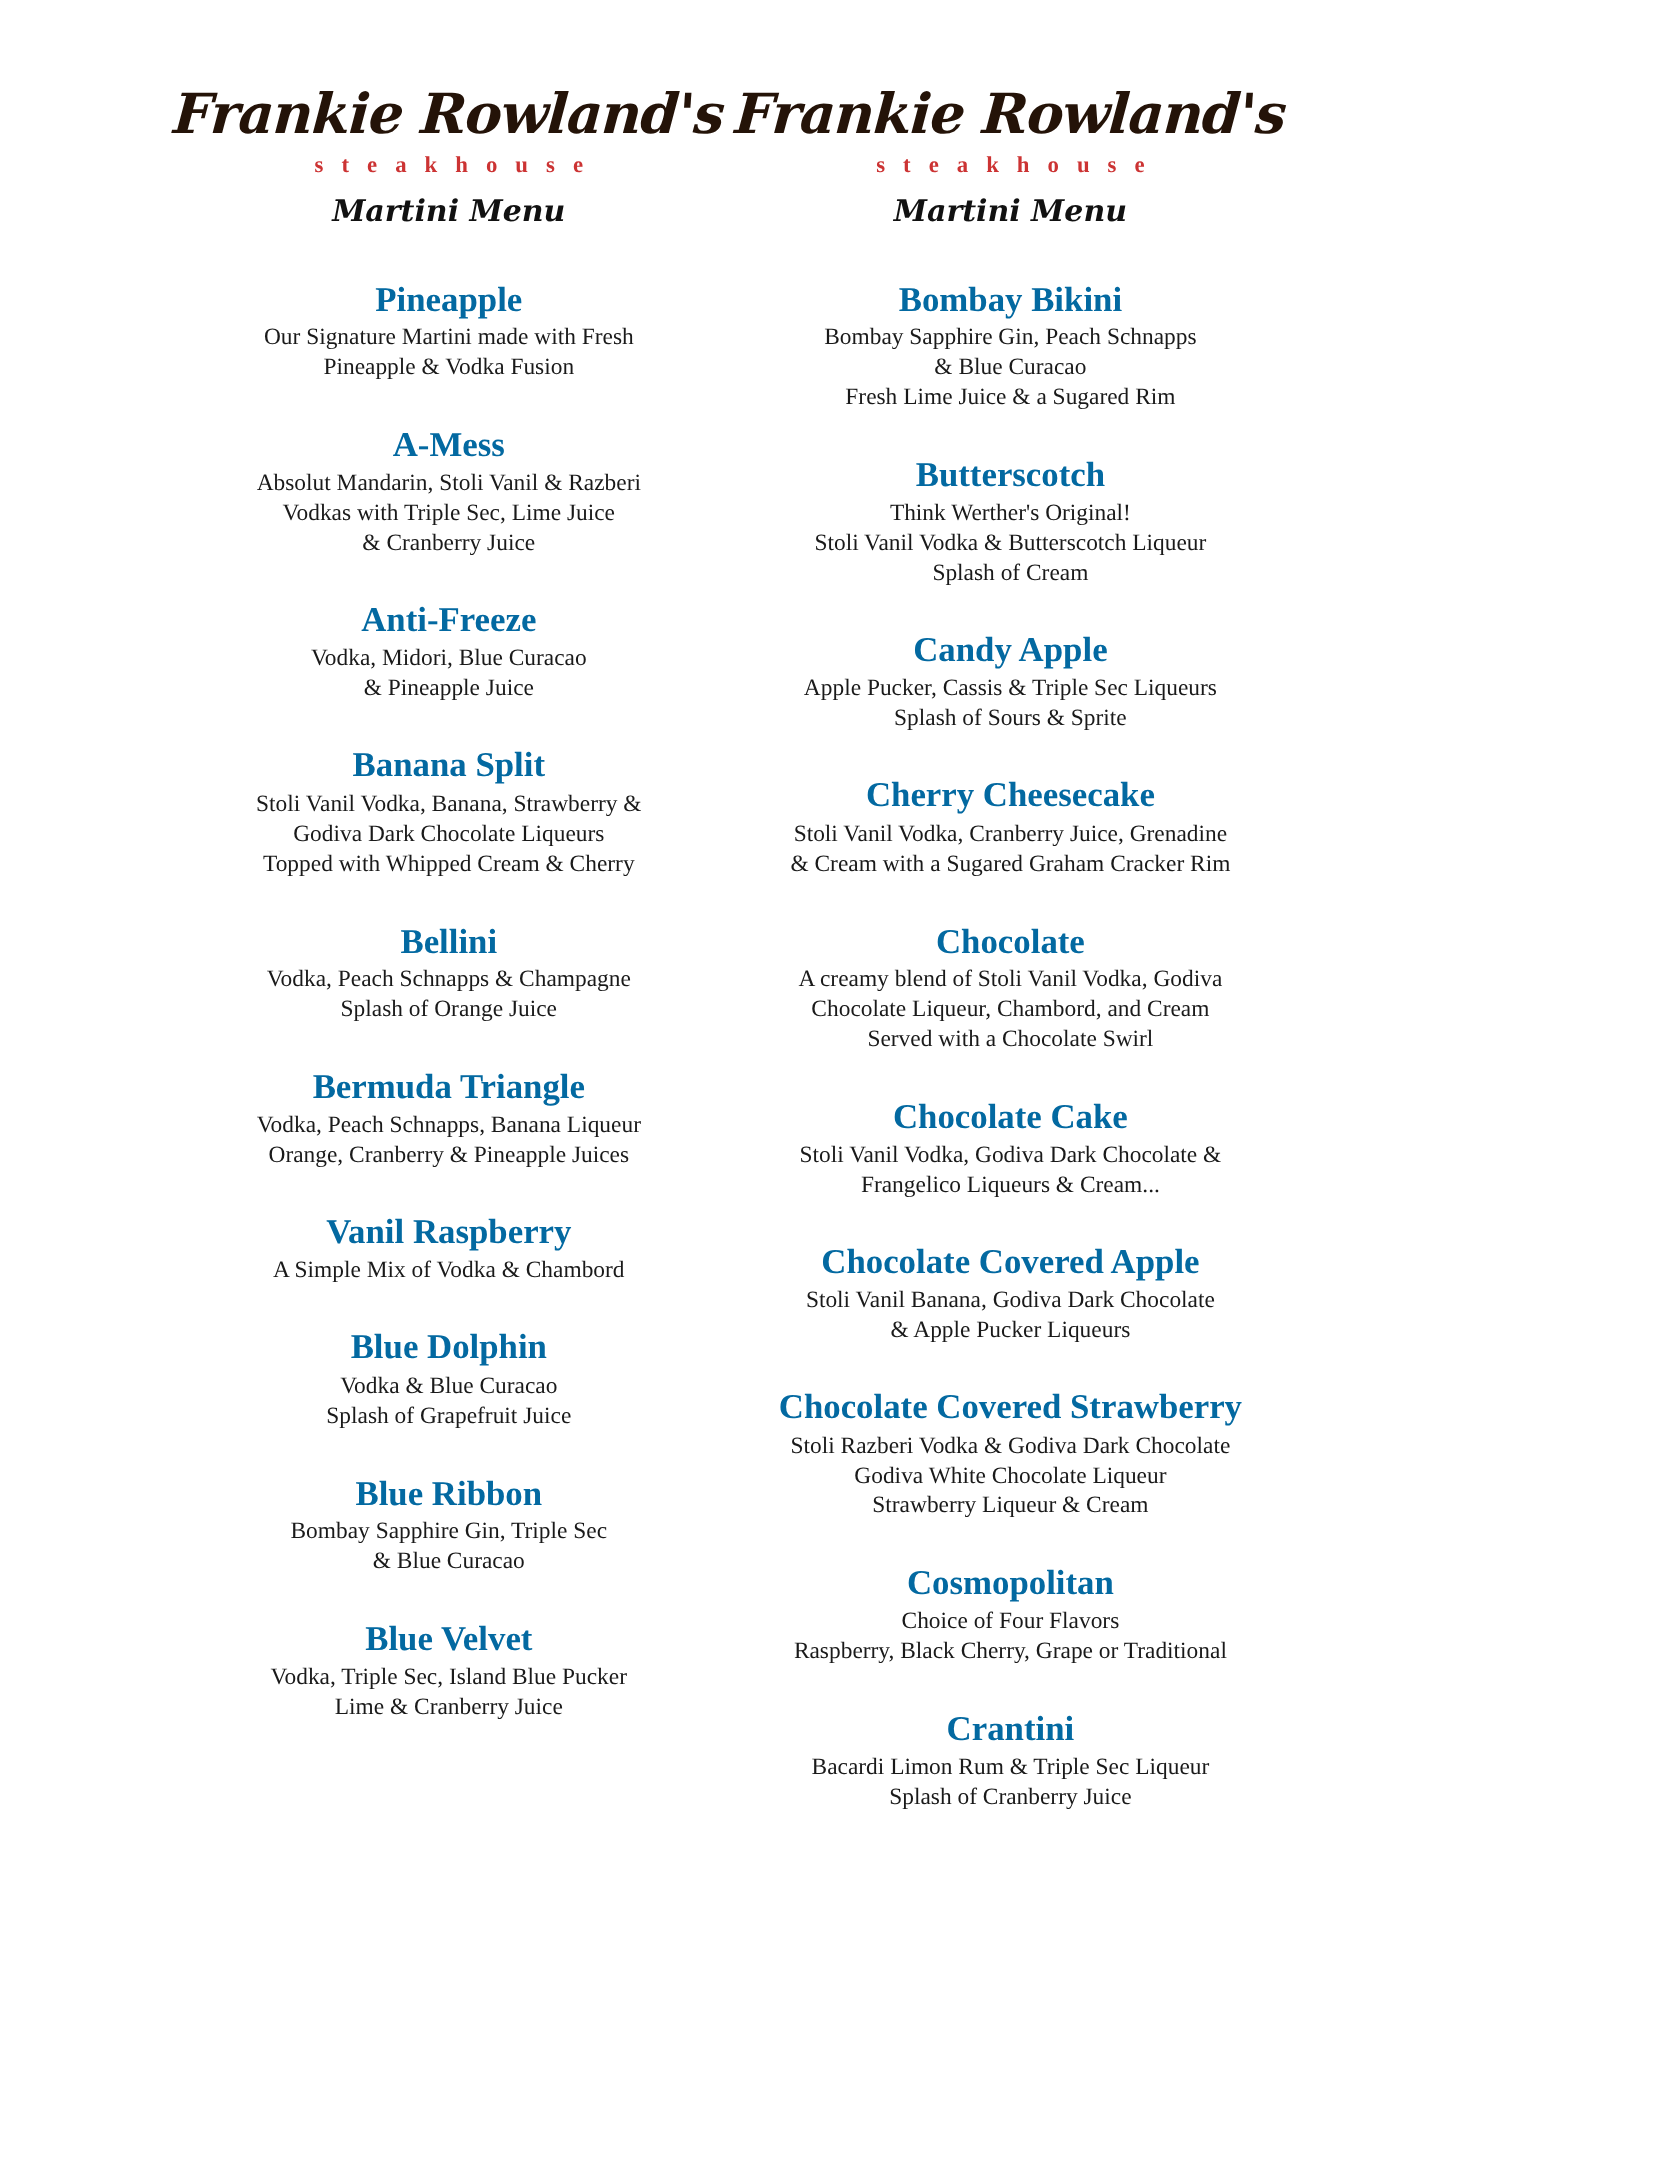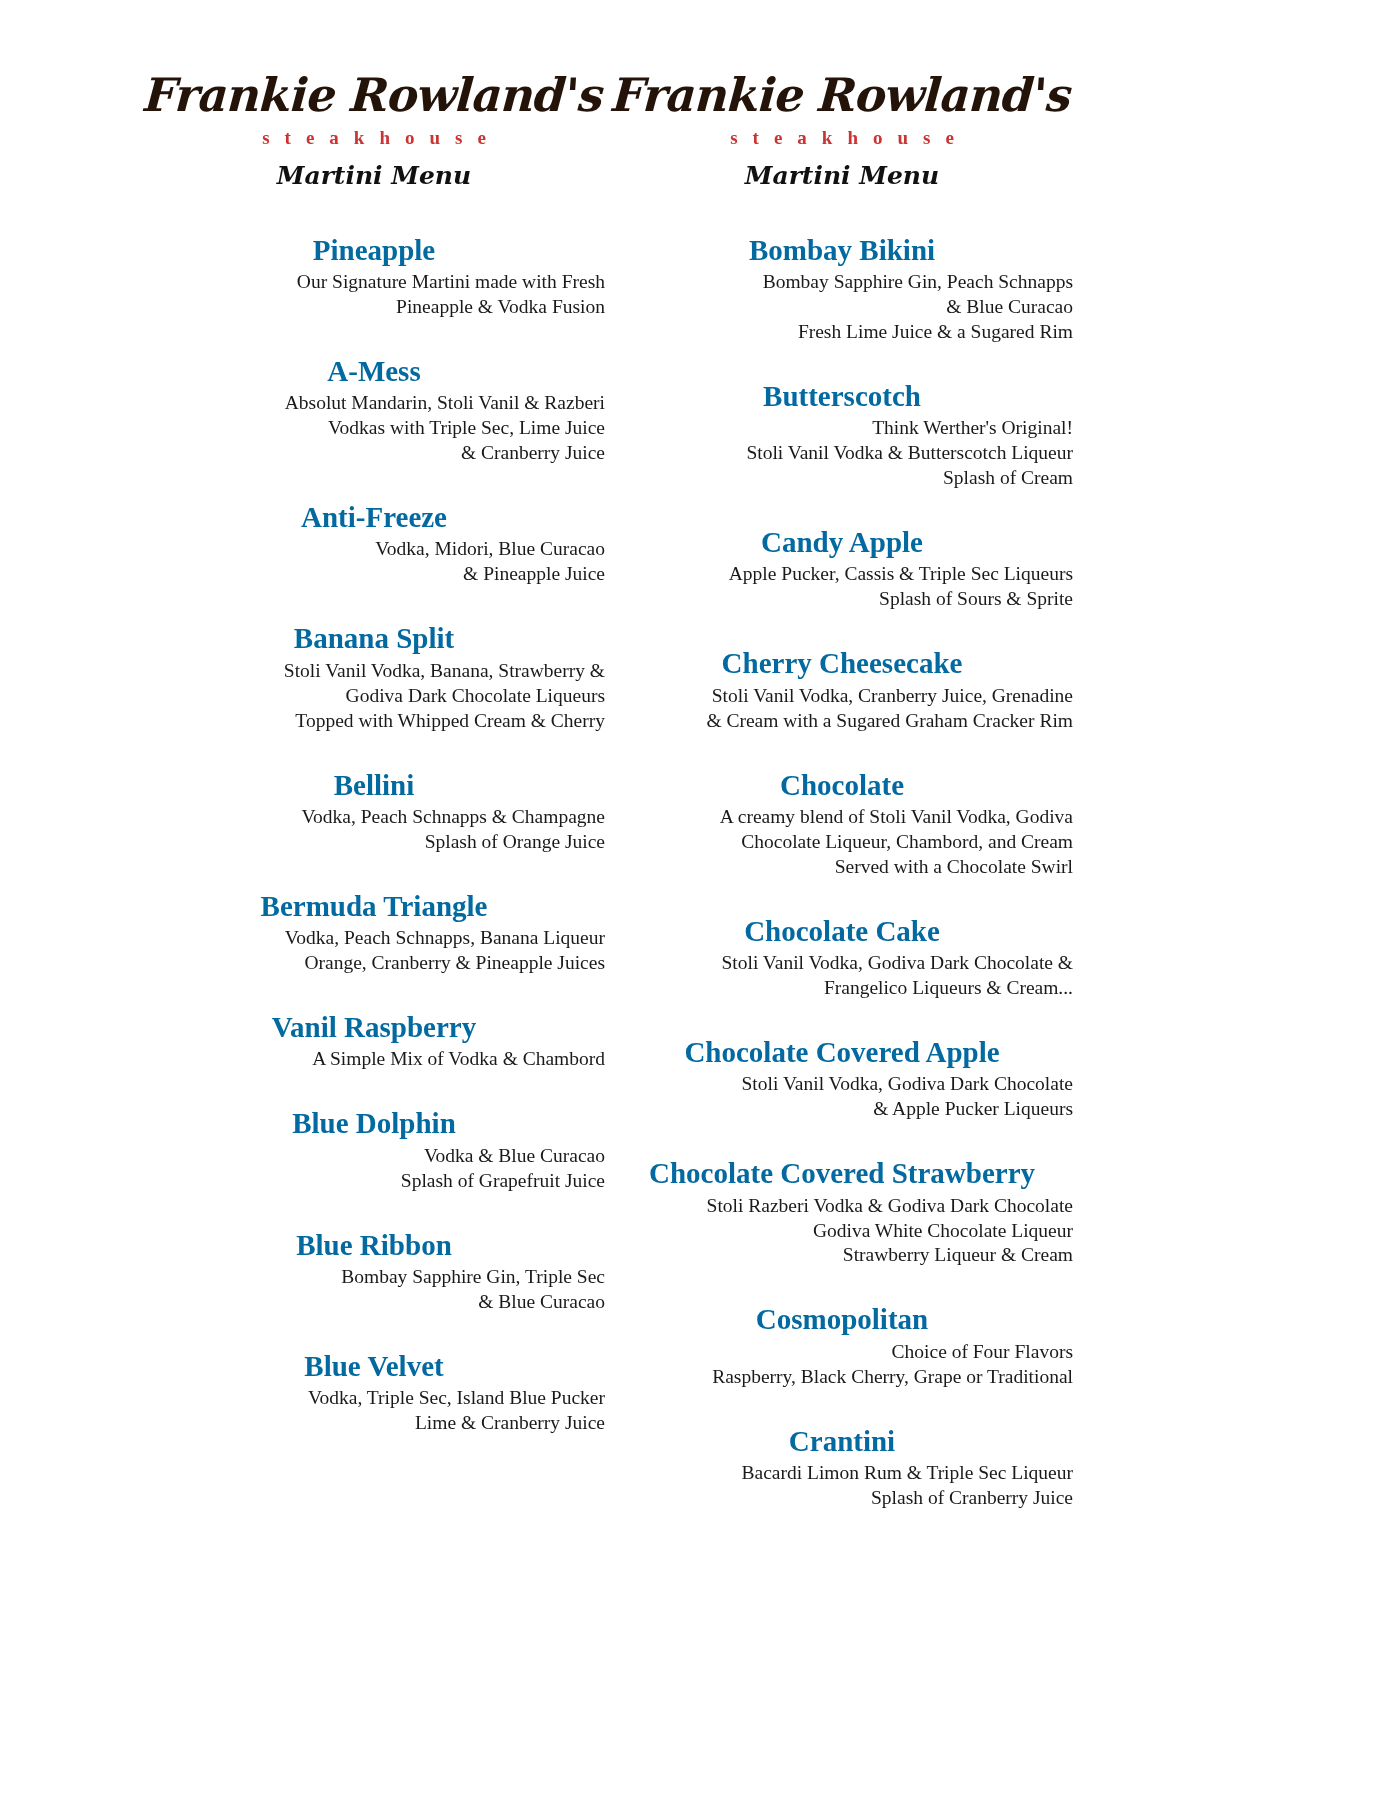--- a/index.html
+++ b/index.html
@@ -63,21 +63,20 @@
     font-size: 29px;
     line-height: 1.15;
     margin-bottom: 3px;
     color: #0369a1;
   }
   .item-desc {
     font-family: "Liberation Serif", serif;
     font-size: 19.5px;
     line-height: 1.28;
     color: #1a1a1a;
-    text-align: right;
   }
 </style>
 </head>
 <body>
 
 <div class="page">
 
   <div class="menu-column">
     <div class="logo">Frankie Rowland's</div>
     <div class="subtitle">steakhouse</div>
@@ -170,21 +169,21 @@
           <div class="item-desc">Chocolate Liqueur, Chambord, and Cream</div>
           <div class="item-desc">Served with a Chocolate Swirl</div>
         </div>
         <div class="menu-item">
           <div class="item-name">Chocolate Cake</div>
           <div class="item-desc">Stoli Vanil Vodka, Godiva Dark Chocolate &amp;</div>
           <div class="item-desc">Frangelico Liqueurs &amp; Cream...</div>
         </div>
         <div class="menu-item">
           <div class="item-name">Chocolate Covered Apple</div>
-          <div class="item-desc">Stoli Vanil Vodka, Godiva Dark Chocolate</div>
+          <div class="item-desc">Stoli Vanil Banana, Godiva Dark Chocolate</div>
           <div class="item-desc">&amp; Apple Pucker Liqueurs</div>
         </div>
         <div class="menu-item">
           <div class="item-name">Chocolate Covered Strawberry</div>
           <div class="item-desc">Stoli Razberi Vodka &amp; Godiva Dark Chocolate</div>
           <div class="item-desc">Godiva White Chocolate Liqueur</div>
           <div class="item-desc">Strawberry Liqueur &amp; Cream</div>
         </div>
         <div class="menu-item">
           <div class="item-name">Cosmopolitan</div>

